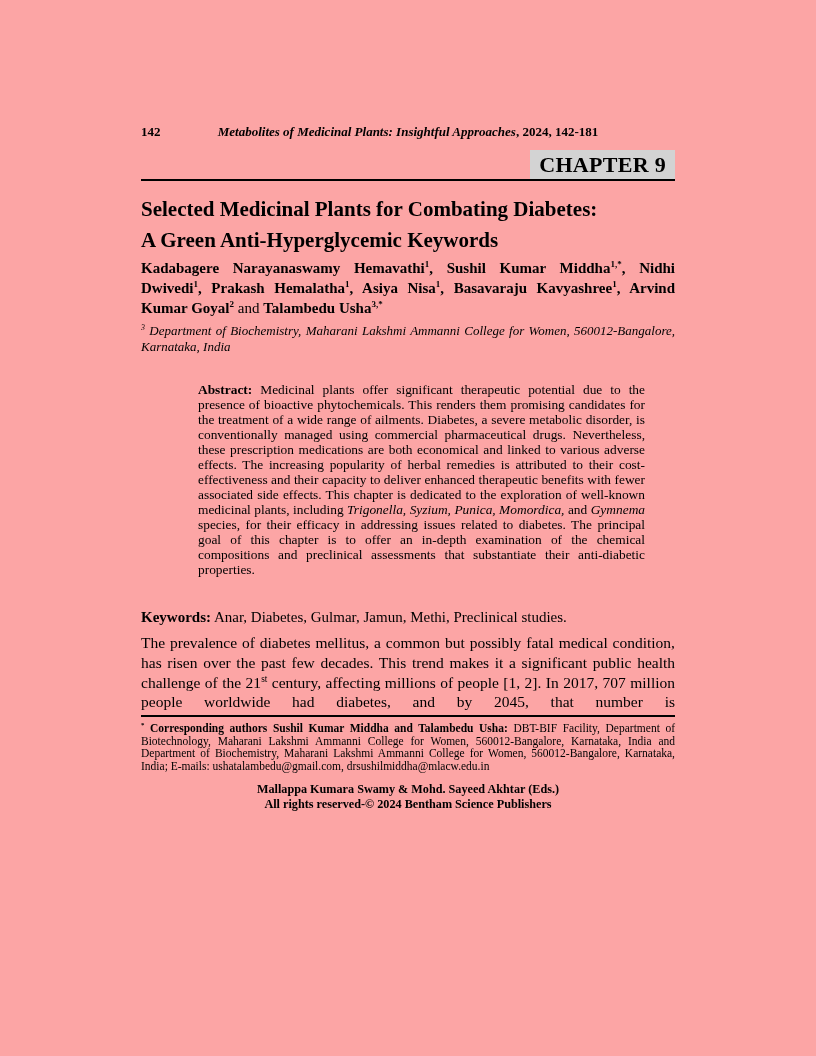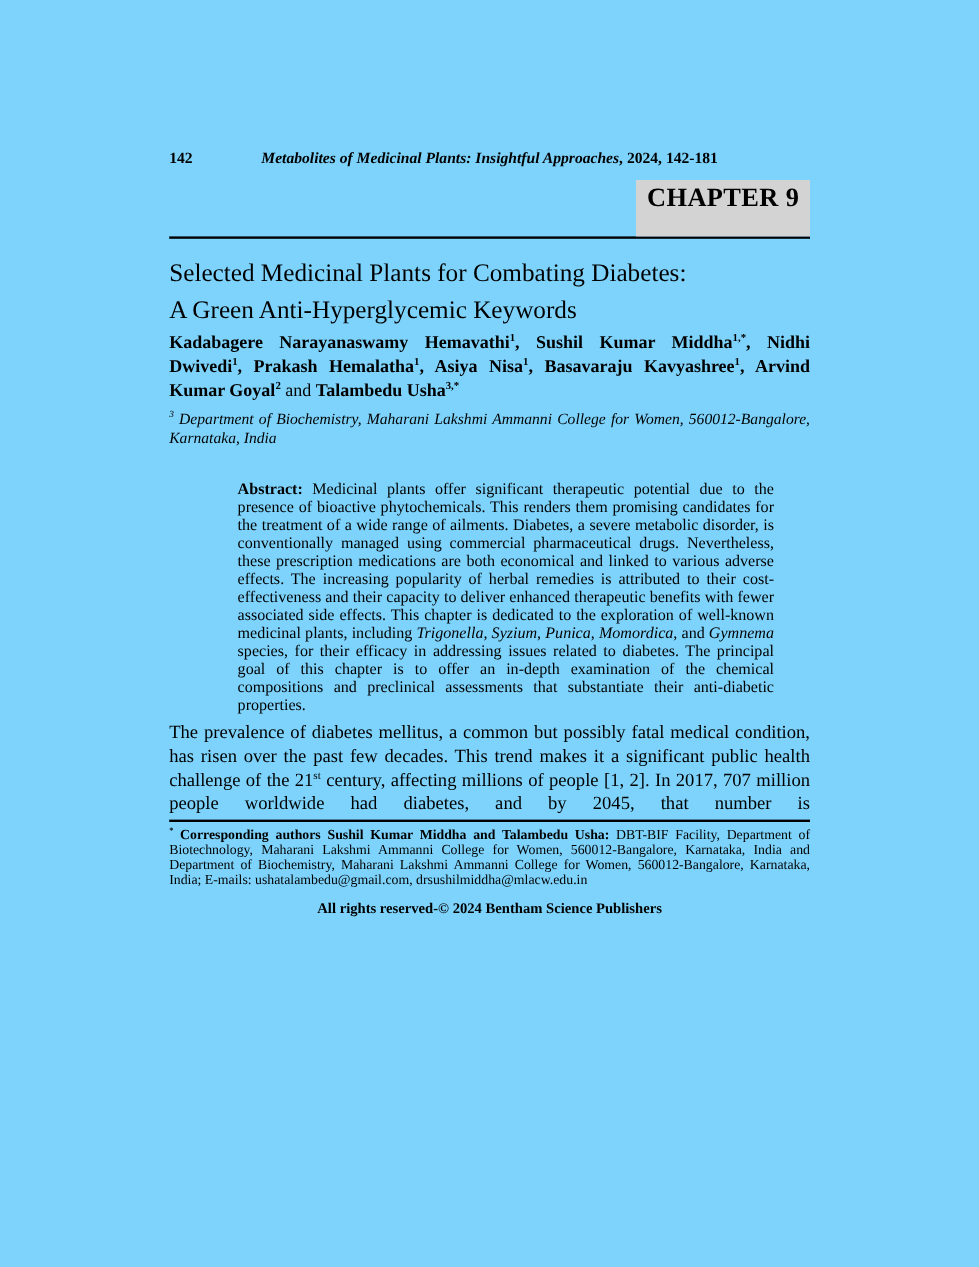--- a/index.html
+++ b/index.html
@@ -1,38 +1,38 @@
 <!DOCTYPE html>
 <html><head>
 <meta charset="utf-8">
 <style>
   html, body { margin: 0; padding: 0; background: #ffffff; }
   .page {
     width: 816px; height: 1056px; box-sizing: border-box;
-    padding: 0 141px; background: #7dd3fc; color: #000000;
+    padding: 0 141px; background: #fca5a5; color: #000000;
     font-family: "Liberation Serif", serif; overflow: hidden;
   }
   .b { font-weight: bold; }
   .i { font-style: italic; }
   .sup { font-size: 0.6em; vertical-align: super; line-height: 0; }
 
   .running-head {
     margin-top: 124px; position: relative;
     font-size: 13px; font-weight: bold; line-height: 16px; text-align: center;
   }
   .pageno { position: absolute; left: 0; top: 0; }
 
   .chapter-row { margin-top: 10px; text-align: right; border-bottom: 2.5px solid #000; }
   .chapter-badge {
     display: inline-block; background: #d3d3d3;
     font-size: 22px; font-weight: bold; line-height: 26px;
-    padding: 2px 9px 19px 9px; letter-spacing: 0.3px;
+    padding: 2px 9px 1px 9px; letter-spacing: 0.3px;
   }
 
-  .title { margin: 13px 0 0 0; font-size: 21px; line-height: 31px; font-weight: normal; }
+  .title { margin: 13px 0 0 0; font-size: 21px; line-height: 31px; font-weight: bold; }
   .title .tline { display: block; }
 
   .authors { margin: 2px 0 0 0; font-size: 15px; line-height: 20px; text-align: justify; }
 
   .affiliations { margin-top: 5px; }
   .affil { margin: 0 0 4px 0; font-size: 13px; font-style: italic; line-height: 15.5px; text-align: justify; }
 
   .abstract { margin: 28px 30px 0 57px; font-size: 13.4px; line-height: 15px; text-align: justify; }
 
   .keywords { margin: 30px 0 0 0; font-size: 15px; line-height: 20px; }
@@ -74,23 +74,25 @@
   </h1>
 
   <p class="authors"><span class="b">Kadabagere Narayanaswamy Hemavathi</span><span class="b sup">1</span><span class="b">, </span><span class="b">Sushil Kumar Middha</span><span class="b sup">1,*</span><span class="b">, </span><span class="b">Nidhi Dwivedi</span><span class="b sup">1</span><span class="b">, </span><span class="b">Prakash Hemalatha</span><span class="b sup">1</span><span class="b">, </span><span class="b">Asiya Nisa</span><span class="b sup">1</span><span class="b">, </span><span class="b">Basavaraju Kavyashree</span><span class="b sup">1</span><span class="b">, </span><span class="b">Arvind Kumar Goyal</span><span class="b sup">2</span><span> and </span><span class="b">Talambedu Usha</span><span class="b sup">3,*</span></p>
 
   <div class="affiliations">
     <p class="affil"><span class="sup">3</span><span> Department of Biochemistry, Maharani Lakshmi Ammanni College for Women, 560012-Bangalore, Karnataka, India</span></p>
   </div>
 
   <p class="abstract"><span class="b">Abstract:</span><span> Medicinal plants offer significant therapeutic potential due to the presence of bioactive phytochemicals. This renders them promising candidates for the treatment of a wide range of ailments. Diabetes, a severe metabolic disorder, is conventionally managed using commercial pharmaceutical drugs. Nevertheless, these prescription medications are both economical and linked to various adverse effects. The increasing popularity of herbal remedies is attributed to their cost-effectiveness and their capacity to deliver enhanced therapeutic benefits with fewer associated side effects. This chapter is dedicated to the exploration of well-known medicinal plants, including </span><span class="i">Trigonella, Syzium, Punica, Momordica,</span><span> and </span><span class="i">Gymnema</span><span> species, for their efficacy in addressing issues related to diabetes. The principal goal of this chapter is to offer an in-depth examination of the chemical compositions and preclinical assessments that substantiate their anti-diabetic properties.</span></p>
 
+  <p class="keywords"><span class="b">Keywords:</span><span> Anar, Diabetes, Gulmar, Jamun, Methi, Preclinical studies.</span></p>
 
 
   <p class="body-para"><span>The prevalence of diabetes mellitus, a common but possibly fatal medical condition, has risen over the past few decades. This trend makes it a significant public health challenge of the 21</span><span class="sup">st</span><span> century, affecting millions of people [1, 2]. In 2017, 707 million people worldwide had diabetes, and by 2045, that number is</span></p>
 
   <div class="footnote"><span class="b sup">*</span><span> </span><span class="b">Corresponding authors Sushil Kumar Middha and Talambedu Usha:</span><span> DBT-BIF Facility, Department of Biotechnology, Maharani Lakshmi Ammanni College for Women, 560012-Bangalore, Karnataka, India and Department of Biochemistry, Maharani Lakshmi Ammanni College for Women, 560012-Bangalore, Karnataka, India; E-mails: ushatalambedu@gmail.com, drsushilmiddha@mlacw.edu.in</span></div>
 
   <footer class="book-footer">
+    <div>Mallappa Kumara Swamy &amp; Mohd. Sayeed Akhtar (Eds.)</div>
     <div>All rights reserved-© 2024 Bentham Science Publishers</div>
   </footer>
 
 </div>
 
 </body></html>

